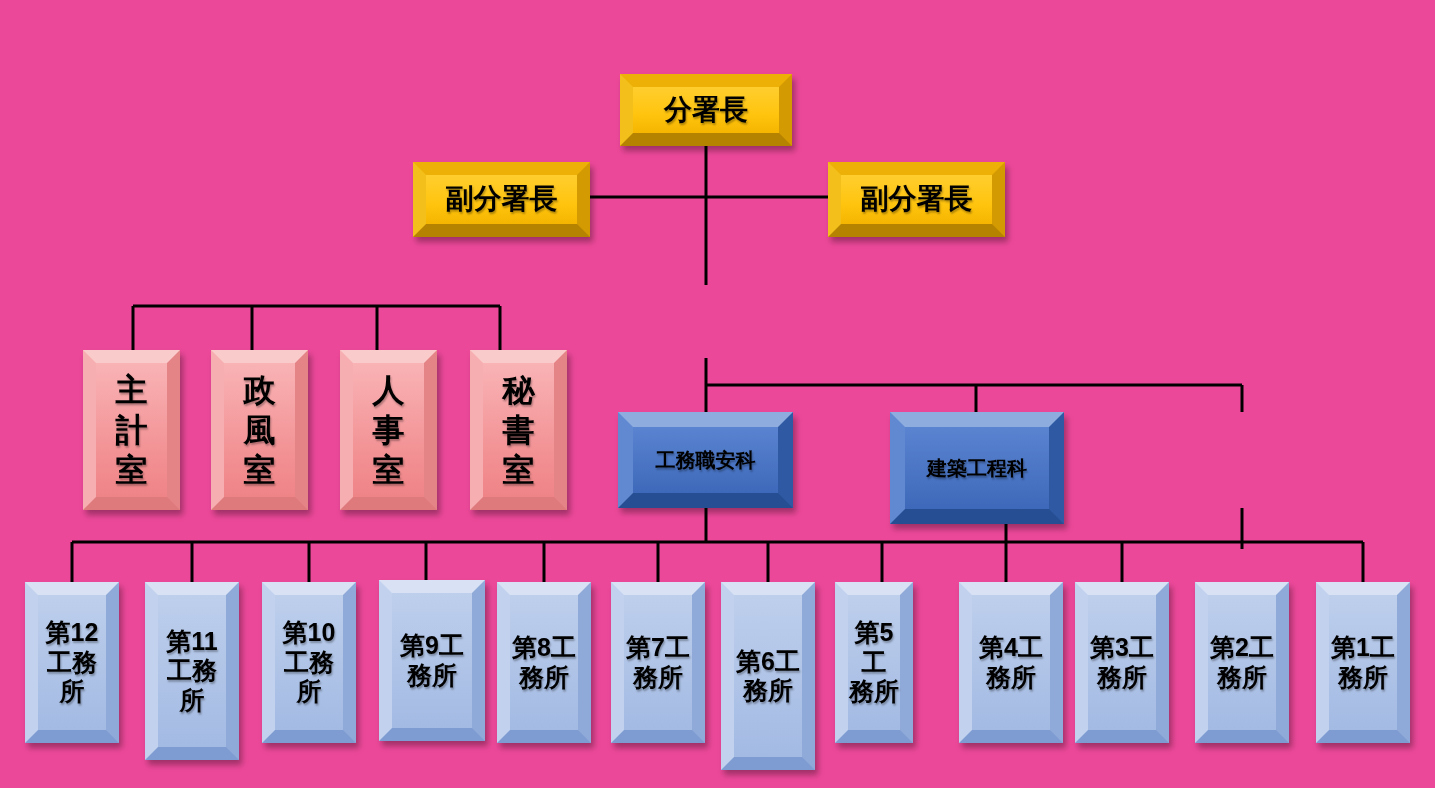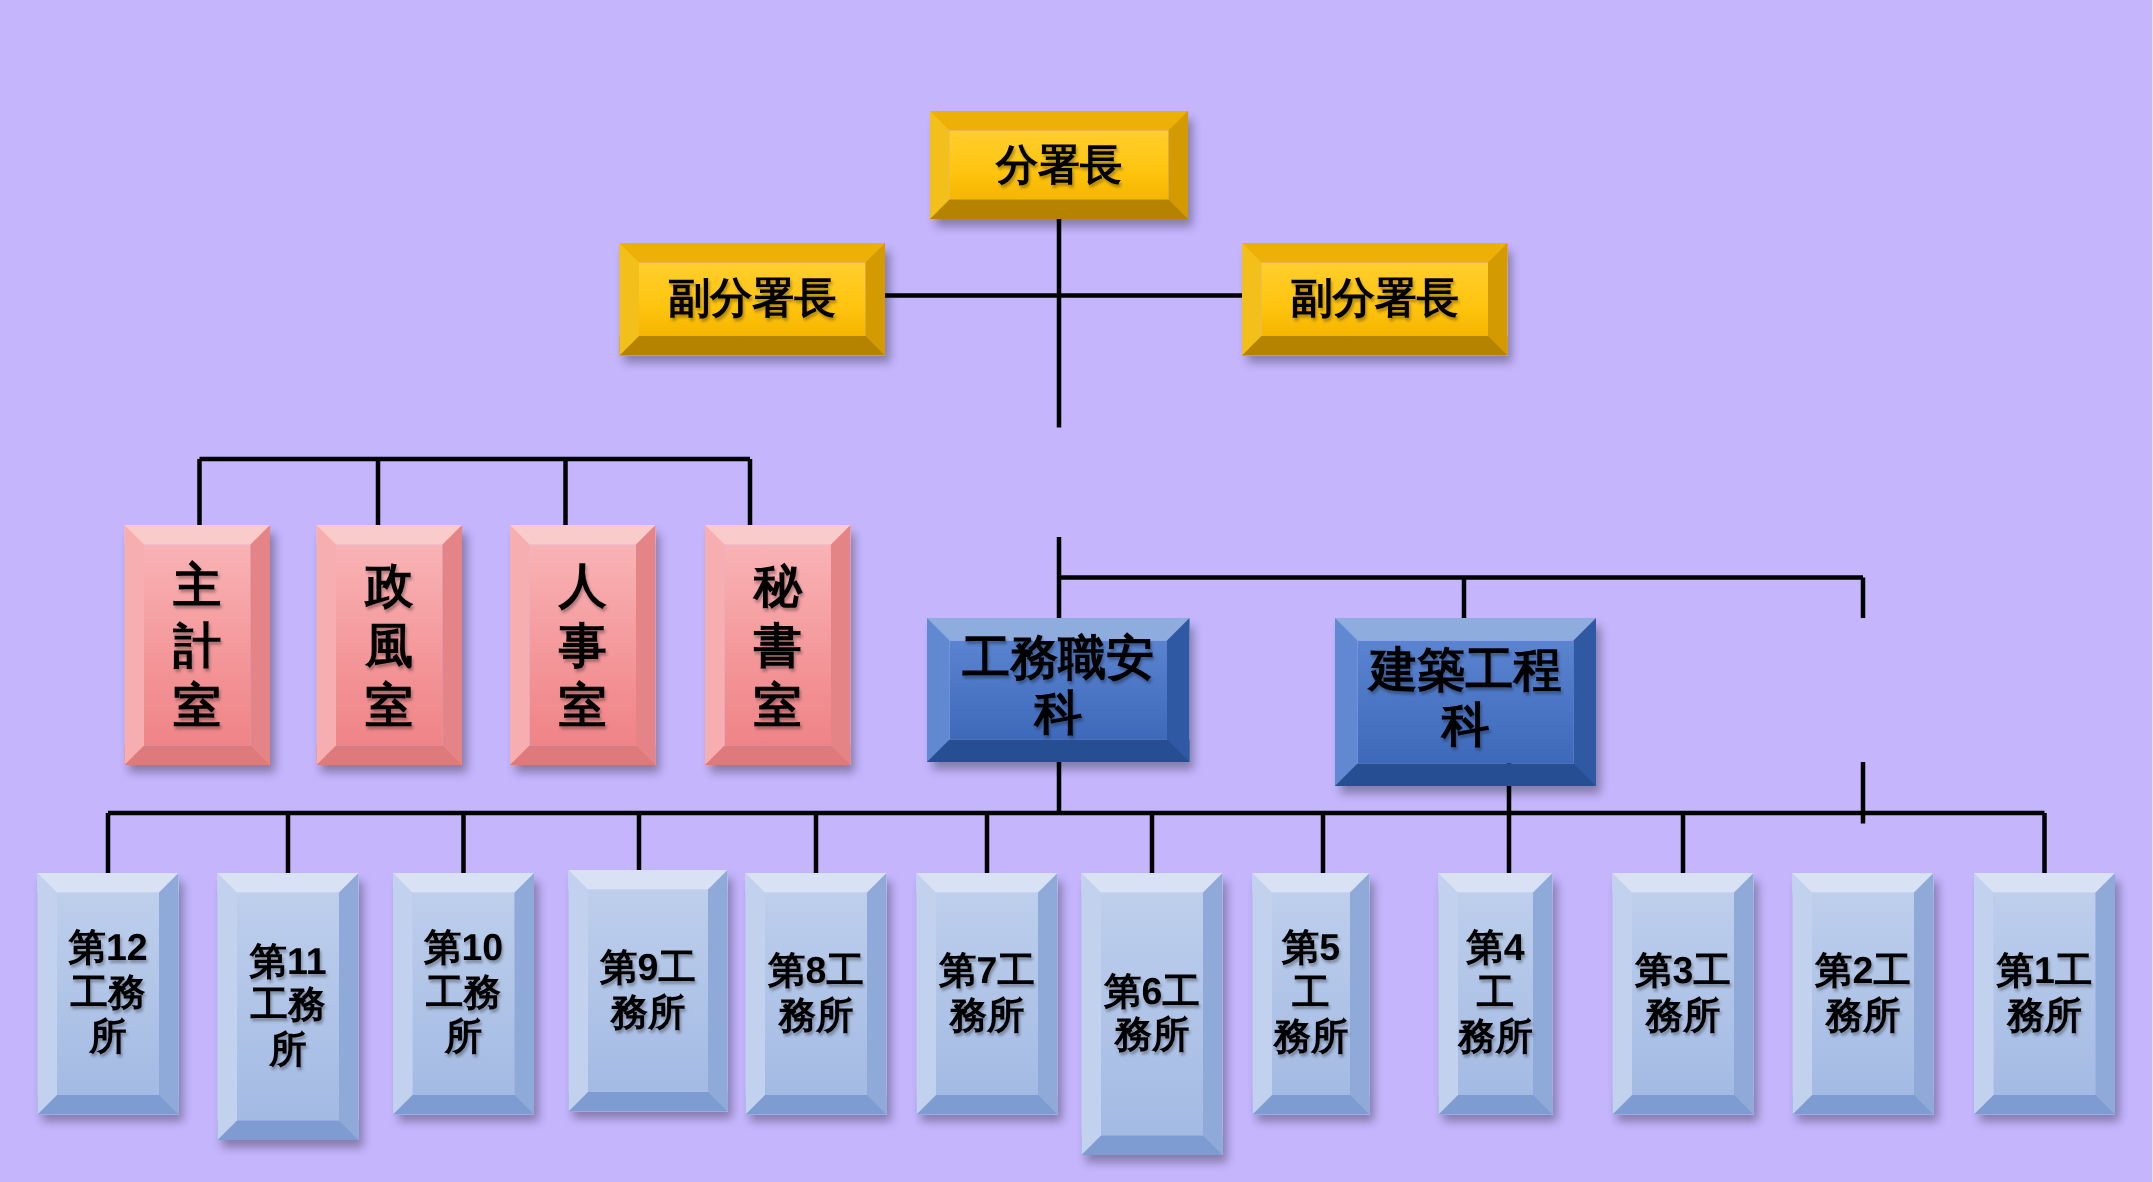--- a/index.html
+++ b/index.html
@@ -1,20 +1,20 @@
 <!DOCTYPE html>
 <html><head>
 <meta charset="utf-8">
 <title>Organization Chart</title>
 <style>
   html,body{margin:0;padding:0;background:#ffffff;}
   #stage{
     position:relative;
     width:1435px;height:788px;
-    background:#c4b5fd;
+    background:#ec4899;
     overflow:hidden;
     font-family:"Liberation Sans",sans-serif;
   }
   #connector-svg{position:absolute;left:0;top:0;z-index:0;}
   .box{
     position:absolute;
     z-index:1;
     box-sizing:border-box;
     display:flex;align-items:center;justify-content:center;
     text-align:center;
@@ -47,22 +47,21 @@
     line-height:1.25;
   }
   
   .deptblue{
     background:linear-gradient(180deg,#5A84D0 0%,#3E69BA 100%);
     border-width:15px;
     border-top-color:#8FACDF;
     border-left-color:#6089D2;
     border-right-color:#2F5AA3;
     border-bottom-color:#264E93;
-    font-size:32px;
-    font-family:Liberation Mono, monospace;
+    font-size:20px;
   }
   
   .lightblue{
     background:linear-gradient(180deg,#BECFEC 0%,#A3BAE3 100%);
     border-width:13px;
     border-top-color:#D9E2F5;
     border-left-color:#C2D1EE;
     border-right-color:#8FA9D8;
     border-bottom-color:#7F9CD2;
     font-size:25px;
@@ -126,21 +125,21 @@
   <div class="box lightblue" style="left:379px;top:580px;width:106px;height:161px">第9工
 務所</div>
   <div class="box lightblue" style="left:497px;top:582px;width:94px;height:161px">第8工
 務所</div>
   <div class="box lightblue" style="left:611px;top:582px;width:94px;height:161px">第7工
 務所</div>
   <div class="box lightblue" style="left:721px;top:582px;width:94px;height:188px">第6工
 務所</div>
   <div class="box lightblue" style="left:835px;top:582px;width:78px;height:161px">第5工
 務所</div>
-  <div class="box lightblue" style="left:959px;top:582px;width:76px;height:161px">第4工
+  <div class="box lightblue" style="left:959px;top:582px;width:104px;height:161px">第4工
 務所</div>
   <div class="box lightblue" style="left:1075px;top:582px;width:94px;height:161px">第3工
 務所</div>
   <div class="box lightblue" style="left:1195px;top:582px;width:94px;height:161px">第2工
 務所</div>
   <div class="box lightblue" style="left:1316px;top:582px;width:94px;height:161px">第1工
 務所</div>
 
 </div>
 

